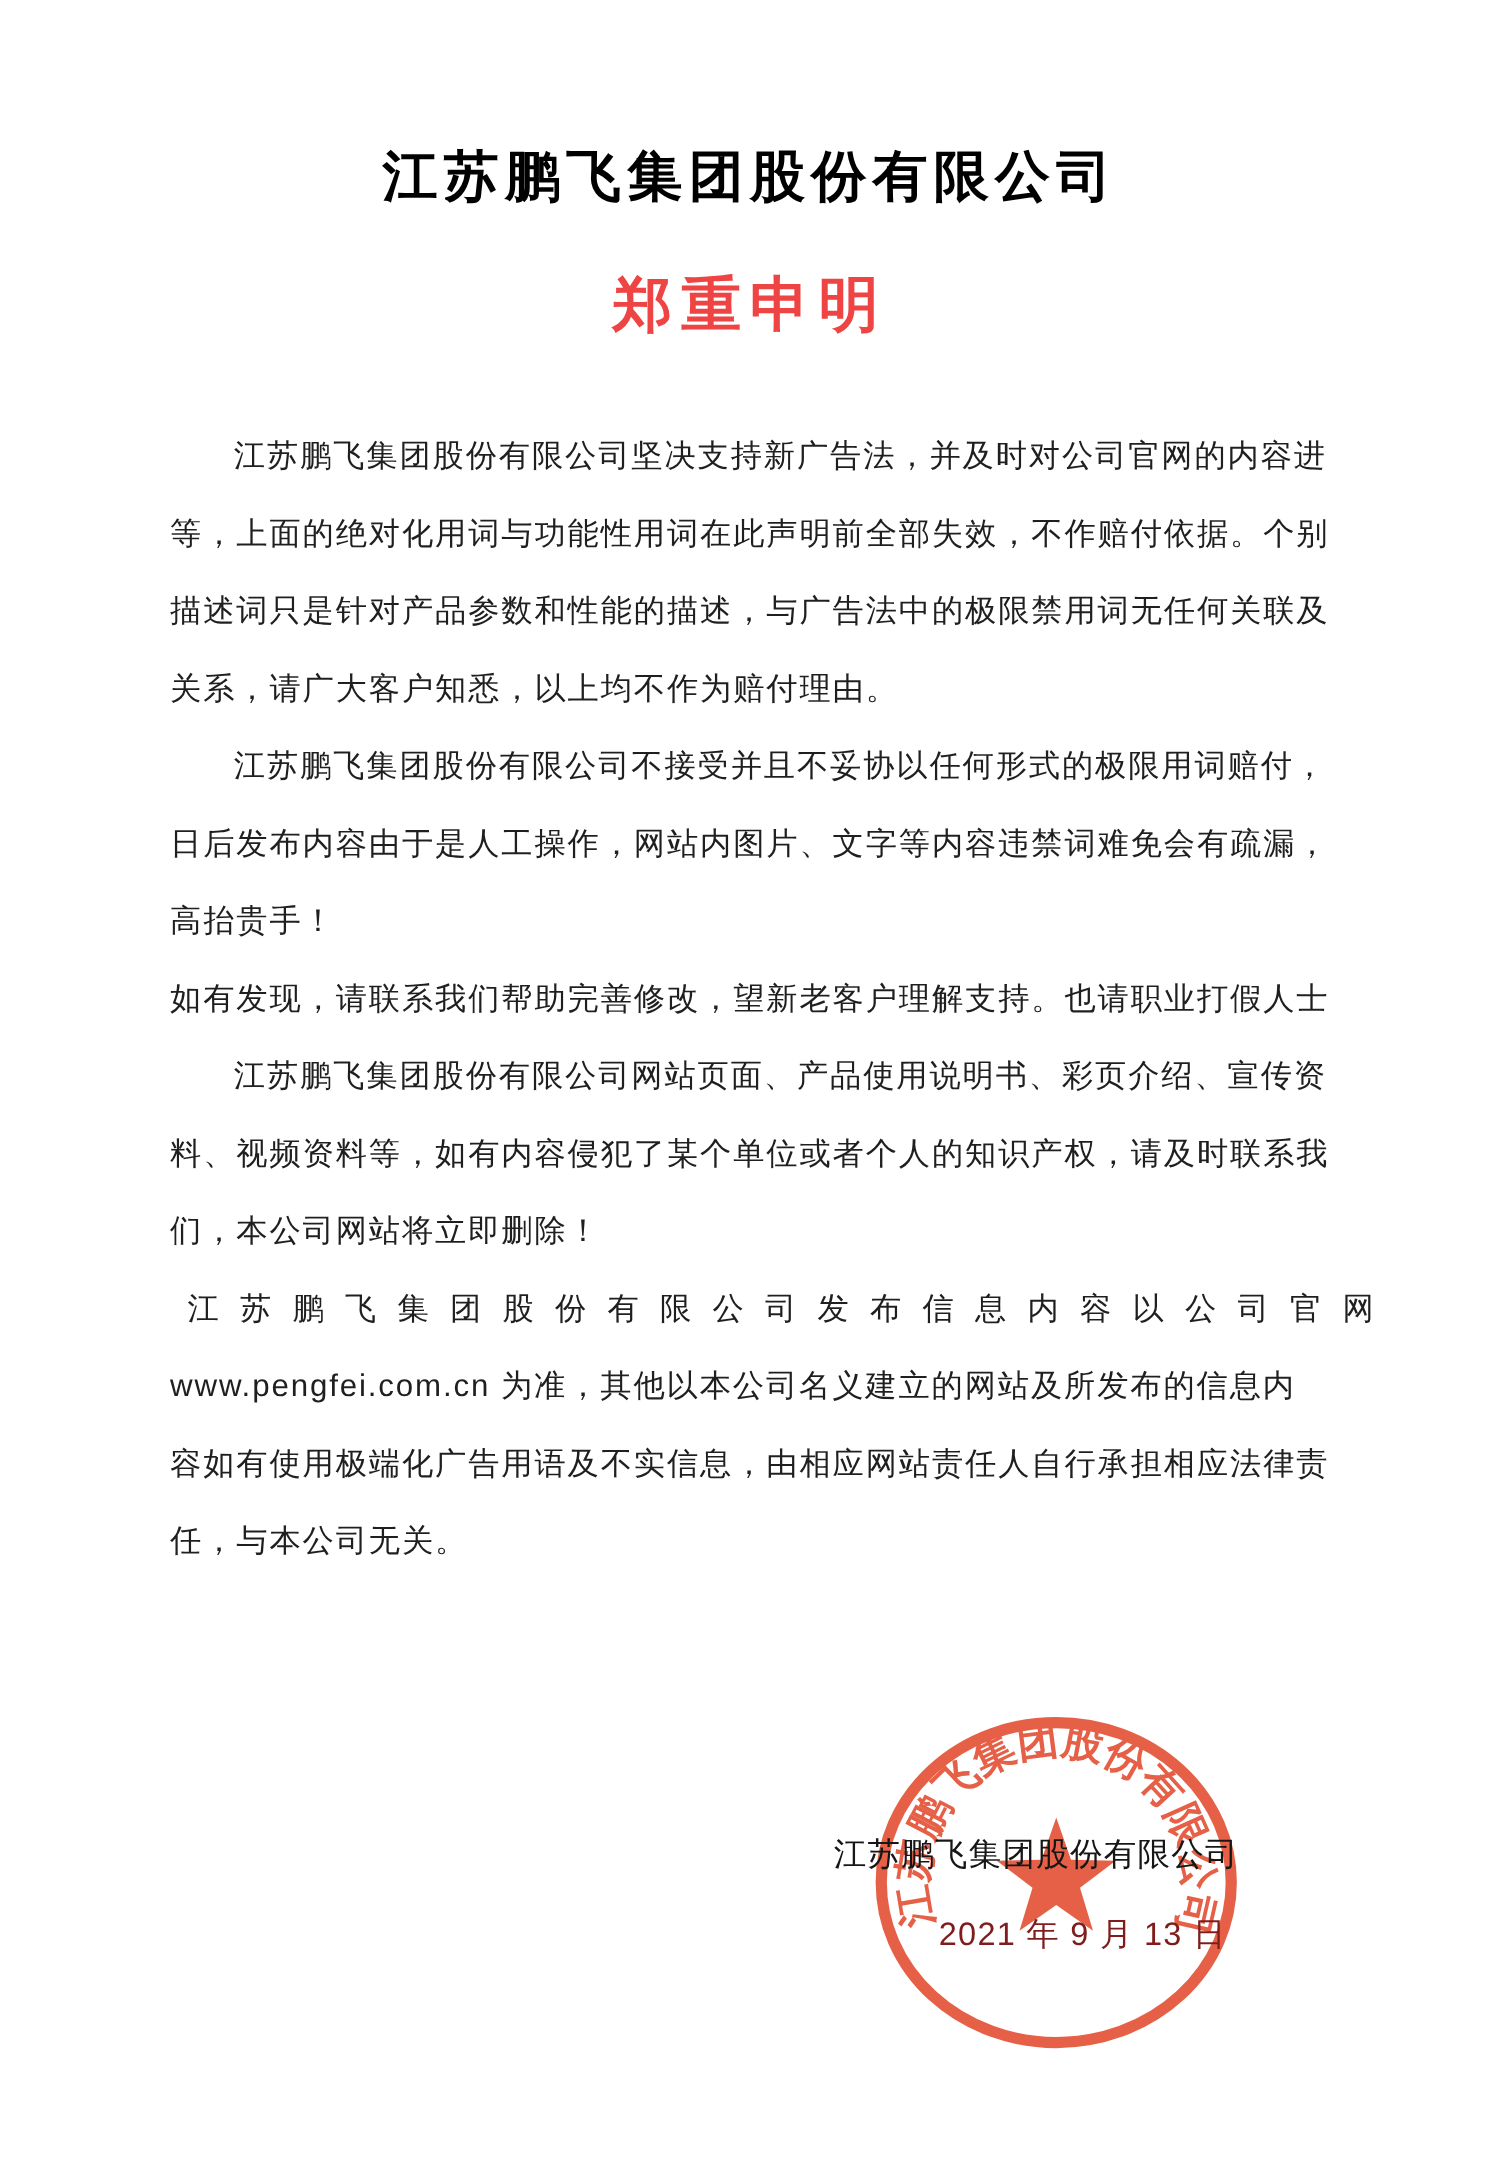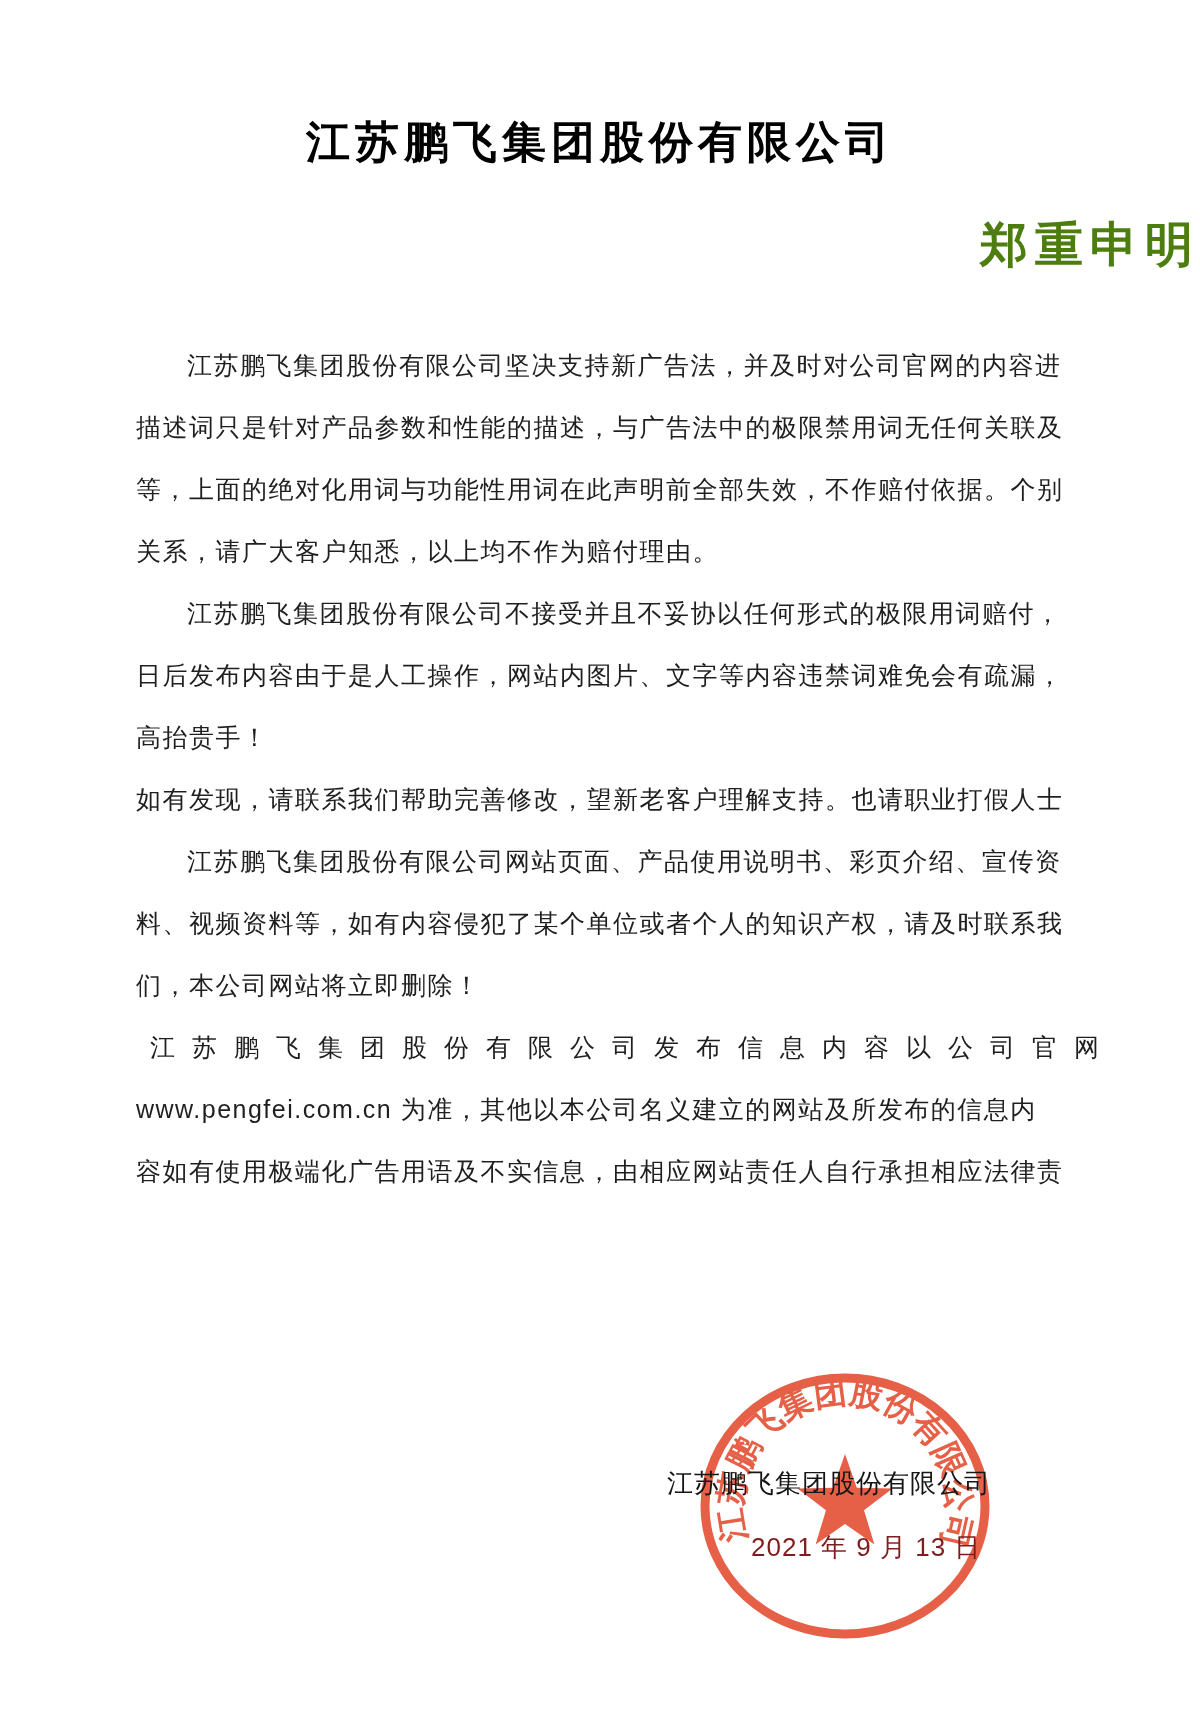--- a/index.html
+++ b/index.html
@@ -13,23 +13,23 @@
   }
   .doc-title{
     position:absolute;top:116px;left:0;width:1200px;
     text-align:center;
     font-size:44px;line-height:52px;
     font-weight:bold;color:#000;
     letter-spacing:5px;white-space:nowrap;
   }
   .doc-subtitle{
     position:absolute;top:216px;left:0;width:1200px;
-    text-align:right;
+    text-align:center;
     font-size:48px;line-height:58px;
-    font-weight:bold;color:#4d7c0f;
+    font-weight:bold;color:#ef4444;
     letter-spacing:7px;white-space:nowrap;
   }
   .body-text{
     position:absolute;left:136px;top:334px;width:928px;
     font-size:25px;letter-spacing:1.5px;line-height:62px;
     color:#1f1f1f;
   }
   .line{height:62px;white-space:nowrap;}
   .indent{text-indent:51px;}
   .spread{text-indent:14px;letter-spacing:17px;}
@@ -51,39 +51,40 @@
 </style>
 </head>
 <body>
 
 <div class="doc-title">江苏鹏飞集团股份有限公司</div>
 <div class="doc-subtitle">郑重申明</div>
 
 <div class="body-text">
   <div>
     <div class="line indent">江苏鹏飞集团股份有限公司坚决支持新广告法，并及时对公司官网的内容进</div>
+    <div class="line">等，上面的绝对化用词与功能性用词在此声明前全部失效，不作赔付依据。个别</div>
     <div class="line">描述词只是针对产品参数和性能的描述，与广告法中的极限禁用词无任何关联及</div>
-    <div class="line">等，上面的绝对化用词与功能性用词在此声明前全部失效，不作赔付依据。个别</div>
     <div class="line">关系，请广大客户知悉，以上均不作为赔付理由。</div>
   </div>
   <div>
     <div class="line indent">江苏鹏飞集团股份有限公司不接受并且不妥协以任何形式的极限用词赔付，</div>
     <div class="line">日后发布内容由于是人工操作，网站内图片、文字等内容违禁词难免会有疏漏，</div>
     <div class="line">高抬贵手！</div>
     <div class="line">如有发现，请联系我们帮助完善修改，望新老客户理解支持。也请职业打假人士</div>
   </div>
   <div>
     <div class="line indent">江苏鹏飞集团股份有限公司网站页面、产品使用说明书、彩页介绍、宣传资</div>
     <div class="line">料、视频资料等，如有内容侵犯了某个单位或者个人的知识产权，请及时联系我</div>
     <div class="line">们，本公司网站将立即删除！</div>
   </div>
   <div>
     <div class="line spread">江苏鹏飞集团股份有限公司发布信息内容以公司官网</div>
     <div class="line">www.pengfei.com.cn 为准，其他以本公司名义建立的网站及所发布的信息内</div>
     <div class="line">容如有使用极端化广告用语及不实信息，由相应网站责任人自行承担相应法律责</div>
+    <div class="line">任，与本公司无关。</div>
   </div>
 </div>
 
 <svg class="seal" viewBox="0 0 300 276" xmlns="http://www.w3.org/2000/svg">
   <defs>
     <path id="sealArc" d="M 53,173 A 103,103 0 1 1 247,173" fill="none"></path>
   </defs>
   <ellipse cx="150" cy="138" rx="140" ry="128" fill="none" stroke-width="9" stroke="#e2492b"></ellipse>
   <polygon points="150,86 161.8,119.8 197.6,120.5 169,142.2 179.4,176.5 150,156 120.6,176.5 131,142.2 102.4,120.5 138.2,119.8" fill="#e2492b"></polygon>
   <text font-size="33" font-weight="bold" letter-spacing="0" fill="#e2492b">

